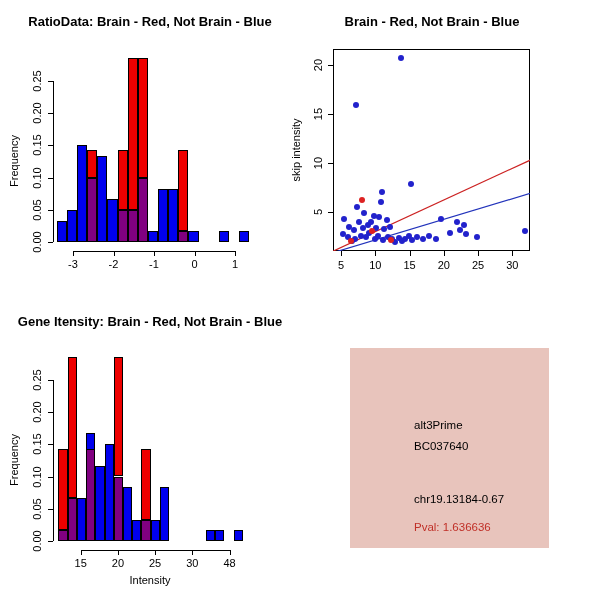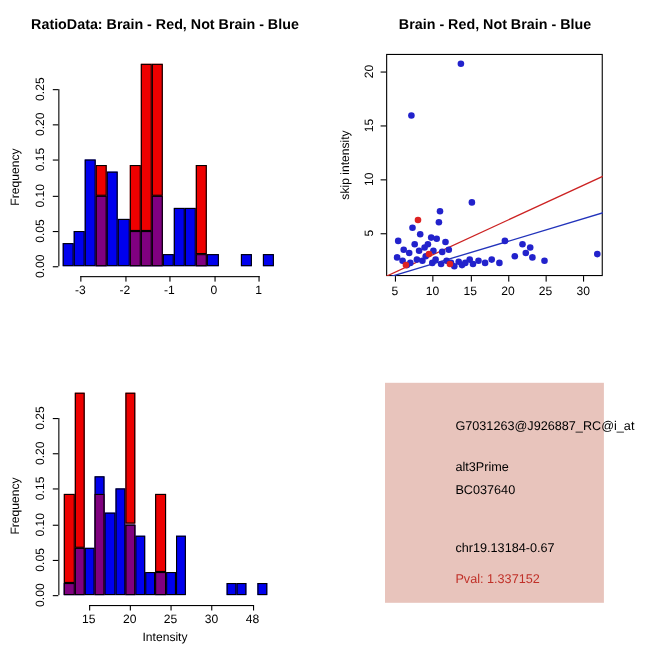--- a/index.html
+++ b/index.html
@@ -74,21 +74,21 @@
         <div class="bar" style="position: absolute; left: 117.55px; top: 149.922px; width: 10.125px; height: 60.078px; background: rgb(238, 0, 0);"></div>
         <div class="bar" style="position: absolute; left: 127.675px; top: 210px; width: 10.125px; height: 32.3px; background: rgb(128, 0, 128);"></div>
         <div class="bar" style="position: absolute; left: 127.675px; top: 57.544px; width: 10.125px; height: 152.456px; background: rgb(238, 0, 0);"></div>
         <div class="bar" style="position: absolute; left: 137.8px; top: 177.7px; width: 10.125px; height: 64.6px; background: rgb(128, 0, 128);"></div>
         <div class="bar" style="position: absolute; left: 137.8px; top: 57.544px; width: 10.125px; height: 120.156px; background: rgb(238, 0, 0);"></div>
         <div class="bar" style="position: absolute; left: 178.3px; top: 231.318px; width: 10.125px; height: 10.982px; background: rgb(128, 0, 128);"></div>
         <div class="bar" style="position: absolute; left: 178.3px; top: 149.922px; width: 10.125px; height: 81.396px; background: rgb(238, 0, 0);"></div>
       </div>
   </div>
 
-  <div class="panel" id="panel-tr" style="left:300px;top:0">
+  <div class="panel" id="panel-tr" style="left:282px;top:0">
     <div class="chart-title">Brain - Red, Not Brain - Blue</div>
     <div class="ylab" style="left:14px;top:150px">skip intensity</div>
     <div class="plotarea" id="plot-tr">
         <div style="position: absolute; left: 50.7px; top: 48.7px; width: 197.6px; height: 202px; border: 1px solid rgb(0, 0, 0); box-sizing: border-box;"></div>
         <div style="position: absolute; left: 59px; top: 250.7px; width: 1px; height: 5px; background: rgb(0, 0, 0);"></div>
         <div class="htick" style="position: absolute; left: 59px; top: 258.7px;">5</div>
         <div style="position: absolute; left: 93.25px; top: 250.7px; width: 1px; height: 5px; background: rgb(0, 0, 0);"></div>
         <div class="htick" style="position: absolute; left: 93.25px; top: 258.7px;">10</div>
         <div style="position: absolute; left: 127.5px; top: 250.7px; width: 1px; height: 5px; background: rgb(0, 0, 0);"></div>
         <div class="htick" style="position: absolute; left: 127.5px; top: 258.7px;">15</div>
@@ -161,20 +161,21 @@
         <div class="pt" style="position: absolute; left: 195.315px; top: 237.18px; background: rgb(34, 34, 204);"></div>
         <div class="pt" style="position: absolute; left: 242.58px; top: 231.3px; background: rgb(34, 34, 204);"></div>
         <div class="pt" style="position: absolute; left: 80.235px; top: 199.94px; background: rgb(221, 34, 34);"></div>
         <div class="pt" style="position: absolute; left: 89.825px; top: 231.3px; background: rgb(221, 34, 34);"></div>
         <div class="pt" style="position: absolute; left: 69.275px; top: 241.1px; background: rgb(221, 34, 34);"></div>
         <div class="pt" style="position: absolute; left: 109.005px; top: 240.12px; background: rgb(221, 34, 34);"></div>
       </div>
   </div>
 
   <div class="panel" id="panel-bl" style="left:0;top:300px">
+    <div class="chart-title">Gene Itensity: Brain - Red, Not Brain - Blue</div>
     <div class="xlab">Intensity</div>
     <div class="ylab" style="left:14px;top:160px">Frequency</div>
     <div class="plotarea" id="plot-bl">
         <div style="position: absolute; left: 53px; top: 80.2px; width: 1px; height: 160.5px; background: rgb(0, 0, 0);"></div>
         <div style="position: absolute; left: 48px; top: 240.7px; width: 5px; height: 1px; background: rgb(0, 0, 0);"></div>
         <div class="vtick" style="position: absolute; left: 37px; top: 240.7px;">0.00</div>
         <div style="position: absolute; left: 48px; top: 208.6px; width: 5px; height: 1px; background: rgb(0, 0, 0);"></div>
         <div class="vtick" style="position: absolute; left: 37px; top: 208.6px;">0.05</div>
         <div style="position: absolute; left: 48px; top: 176.5px; width: 5px; height: 1px; background: rgb(0, 0, 0);"></div>
         <div class="vtick" style="position: absolute; left: 37px; top: 176.5px;">0.10</div>
@@ -217,21 +218,20 @@
         <div class="bar" style="position: absolute; left: 86.0568px; top: 148.894px; width: 9.2256px; height: 91.806px; background: rgb(128, 0, 128);"></div>
         <div class="bar" style="position: absolute; left: 113.734px; top: 176.5px; width: 9.2256px; height: 64.2px; background: rgb(128, 0, 128);"></div>
         <div class="bar" style="position: absolute; left: 113.734px; top: 57.088px; width: 9.2256px; height: 119.412px; background: rgb(238, 0, 0);"></div>
         <div class="bar" style="position: absolute; left: 141.41px; top: 219.514px; width: 9.2256px; height: 21.186px; background: rgb(128, 0, 128);"></div>
         <div class="bar" style="position: absolute; left: 141.41px; top: 148.894px; width: 9.2256px; height: 70.62px; background: rgb(238, 0, 0);"></div>
       </div>
   </div>
 
   <div class="panel" id="panel-br" style="left:300px;top:300px">
     <div id="info-box" style="background: rgb(232, 196, 188);">
-      <div class="info-line" style="top:34px">G7031263@J926887_RC@i_at</div>
       <div class="info-line" style="top:71px">alt3Prime</div>
       <div class="info-line" style="top:92px">BC037640</div>
       <div class="info-line" style="top:145px">chr19.13184-0.67</div>
-      <div class="info-line" id="pval-line" style="top: 173px; color: rgb(192, 48, 40);">Pval: 1.337152</div>
+      <div class="info-line" id="pval-line" style="top: 173px; color: rgb(192, 48, 40);">Pval: 1.636636</div>
     </div>
   </div>
 
 </div>
 
 </body></html>

